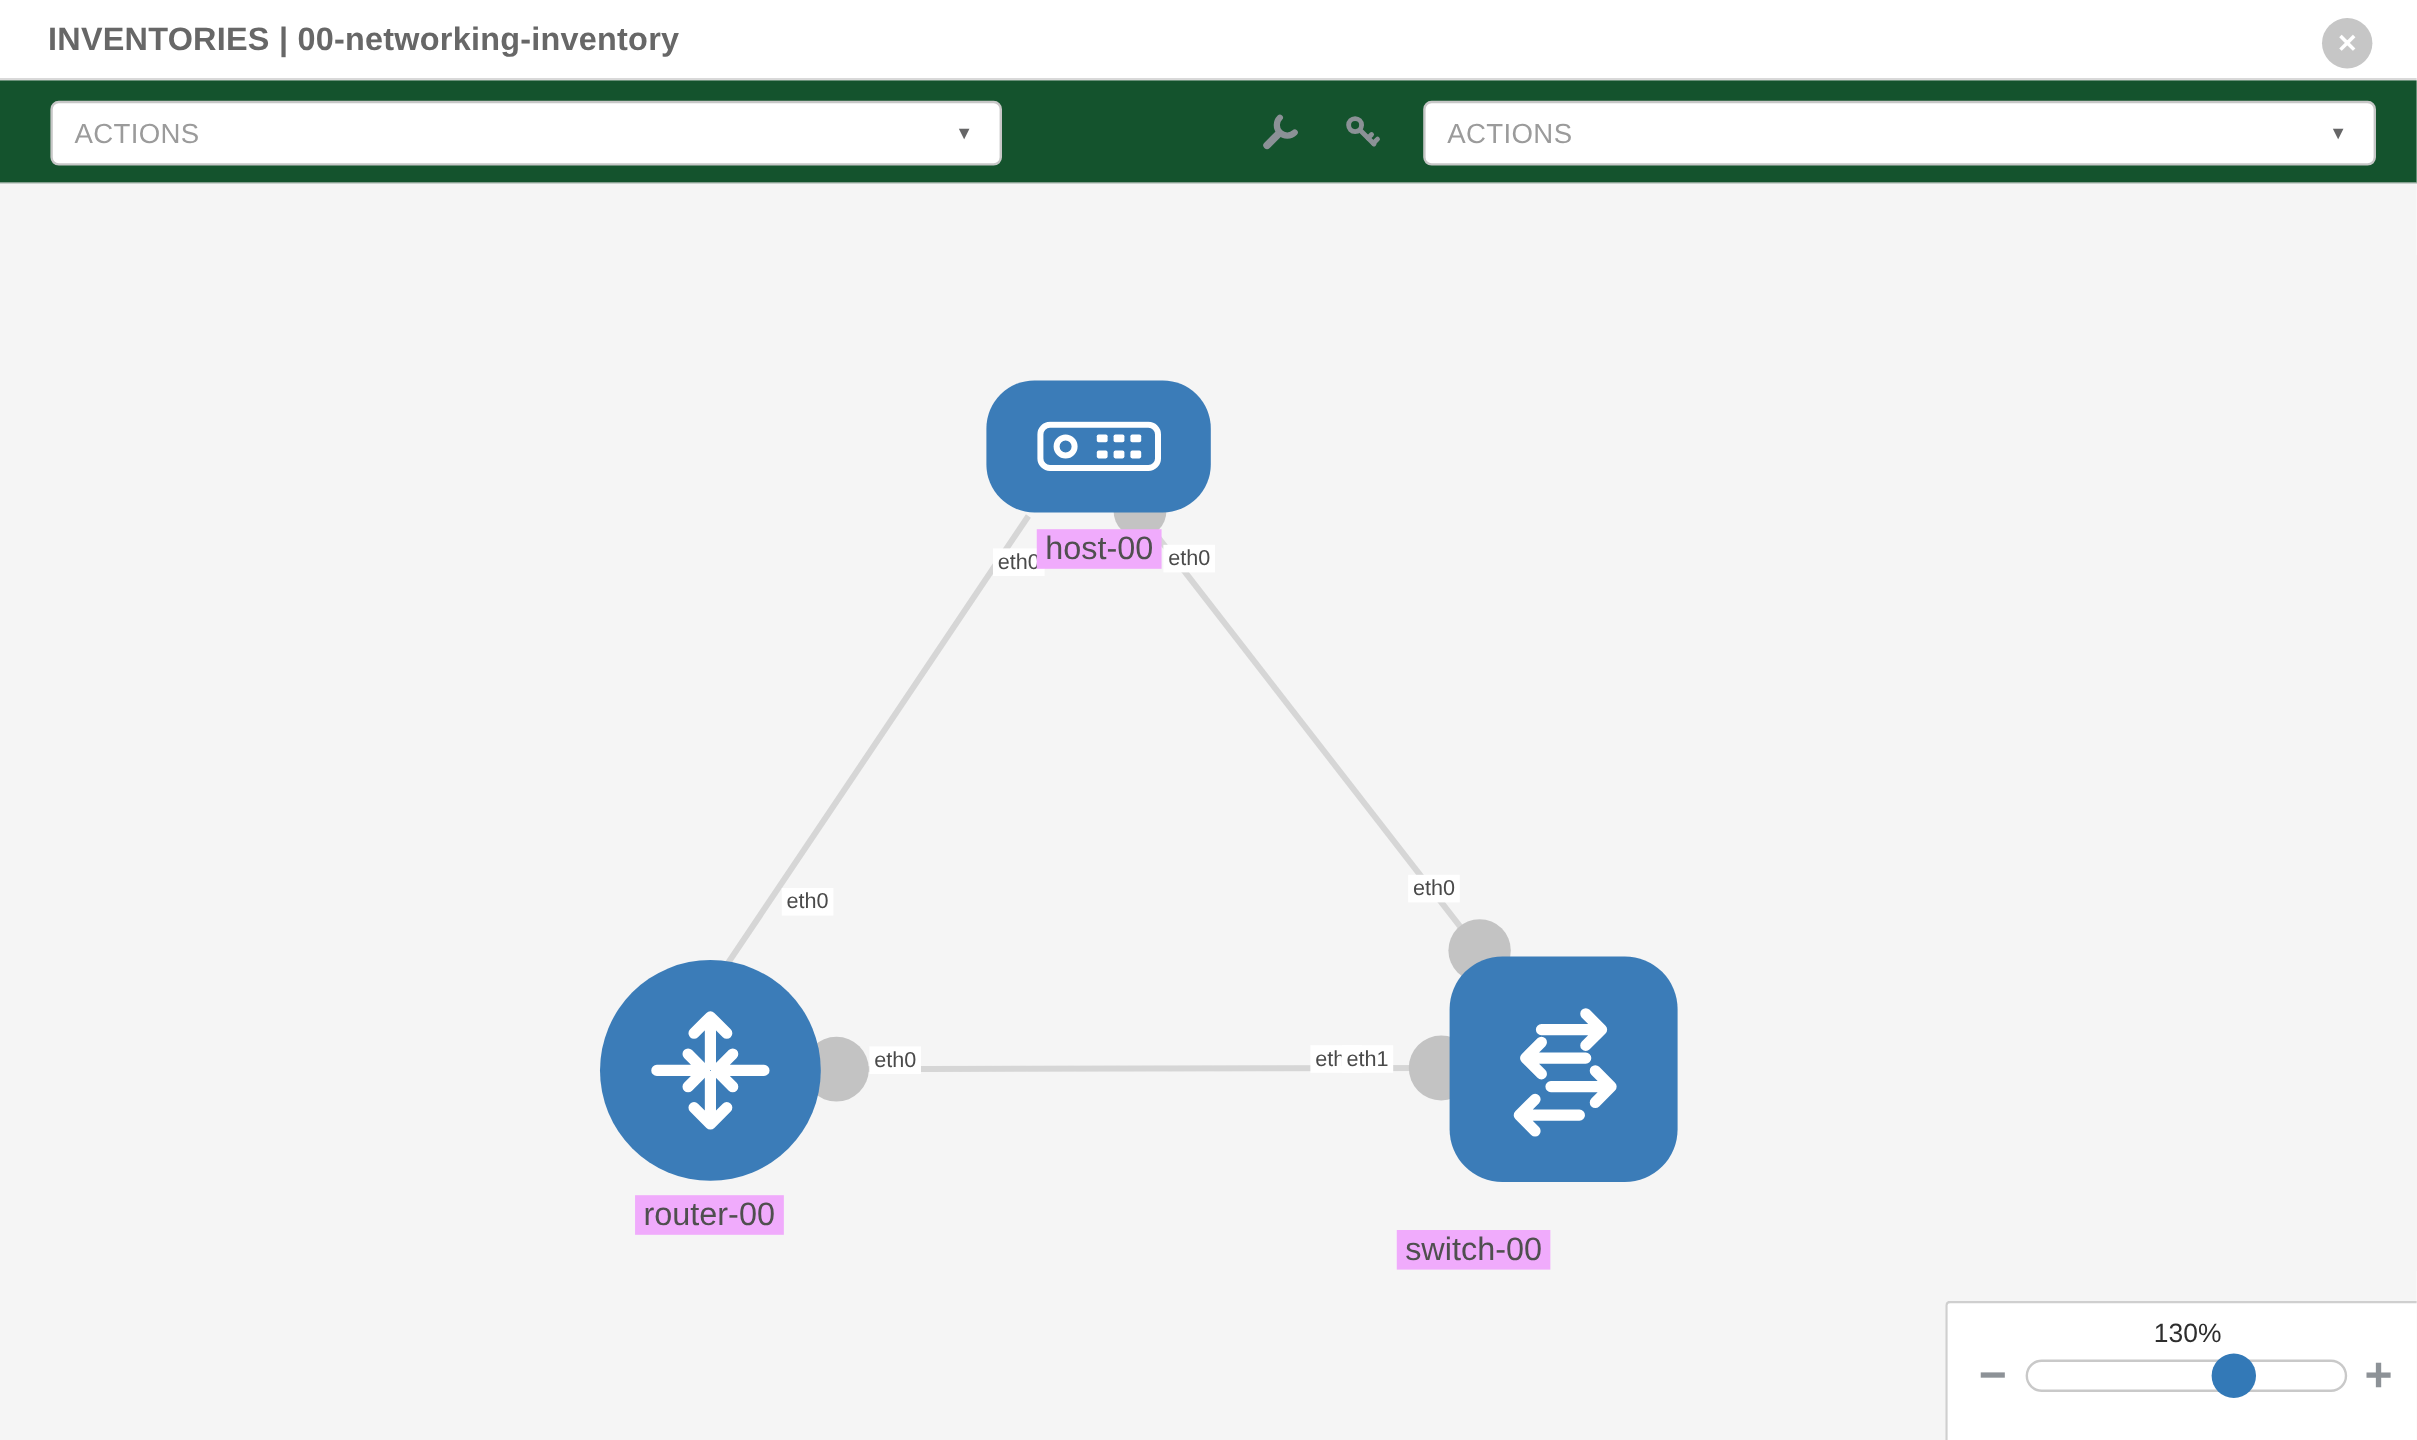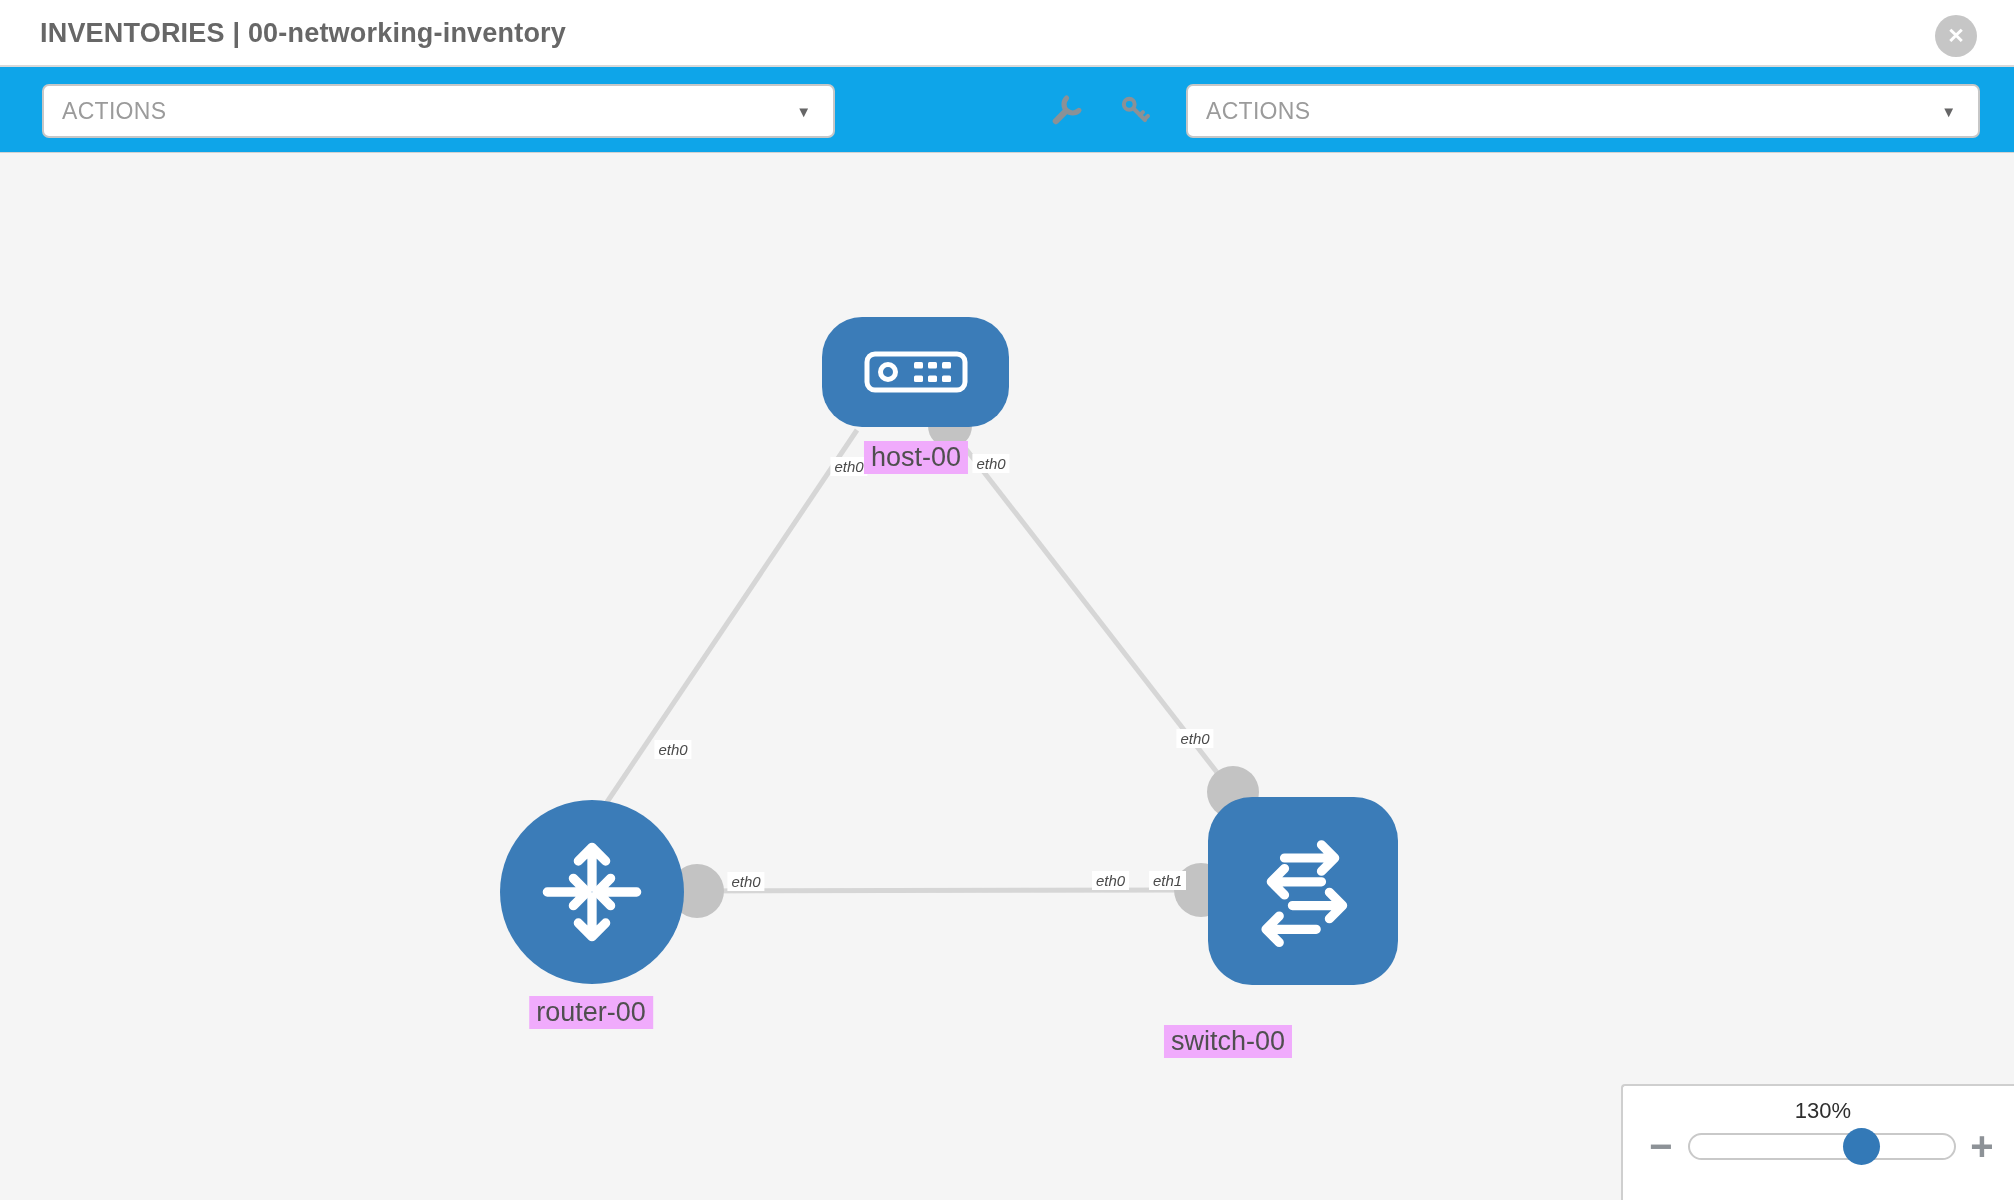--- a/index.html
+++ b/index.html
@@ -26,21 +26,21 @@
     position: absolute; left: 1935px; top: 15px;
     width: 42px; height: 42px; border-radius: 50%;
     background: #c6c6c6; color: #ffffff;
     display: flex; align-items: center; justify-content: center;
     font-size: 21px; font-weight: bold; cursor: pointer;
   }
 
   
   .toolbar {
     position: absolute; left: 0; top: 67px; width: 2014px; height: 86px;
-    background: #0ea5e9; border-bottom: 1px solid #d2d2d2;
+    background: #14532d; border-bottom: 1px solid #d2d2d2;
     box-sizing: border-box;
   }
   .dropdown {
     position: absolute; top: 17px; height: 54px;
     background: #ffffff; border: 2px solid #c7c7c7; border-radius: 7px;
     box-sizing: border-box; display: flex; align-items: center;
     cursor: pointer;
   }
   .dropdown .dd-value {
     margin-left: 18px; font-size: 23px; color: #9b9b9b; letter-spacing: 0.3px;
@@ -80,29 +80,29 @@
     background: #f0abfc; color: #4f4f4f;
     font-size: 27px; padding: 1px 7px; white-space: nowrap;
   }
   .lbl-host   { left: 916px;  top: 288px; }
   .lbl-router { left: 591px;  top: 843px; }
   .lbl-switch { left: 1228px; top: 844px; margin-top: 28px; }
 
   .if-label {
     position: absolute; z-index: 3; transform: translateX(-50%);
     background: #ffffff; color: #4a4a4a;
-    font-size: 15px; padding: 1px 4px; white-space: nowrap; font-style: italic;
+    font-size: 18px; padding: 1px 4px; white-space: nowrap;
   }
   .if-host-left    { left: 849px;  top: 304px; }
   .if-host-right   { left: 991px;  top: 301px; }
   .if-router-top   { left: 673px;  top: 587px; }
   .if-router-right { left: 746px;  top: 719px; }
   .if-switch-top   { left: 1195px; top: 576px; }
   .if-switch-back  { left: 1092px; top: 718px; transform: none; z-index: 3; }
-  .if-switch-front { left: 1149px; top: 718px; transform: none; z-index: 4; }
+  .if-switch-front { left: 1118px; top: 718px; transform: none; z-index: 4; }
 
   
   .zoom-panel {
     position: absolute; left: 1621px; top: 931px; width: 400px; height: 270px;
     background: #ffffff; border-left: 2px solid #cfcfcf; border-top: 2px solid #cfcfcf;
     border-radius: 4px 0 0 0; box-sizing: border-box; z-index: 5;
   }
   .zoom-level {
     position: absolute; left: 0; top: 12px; width: 400px;
     text-align: center; font-size: 22px; color: #2e2e2e;

